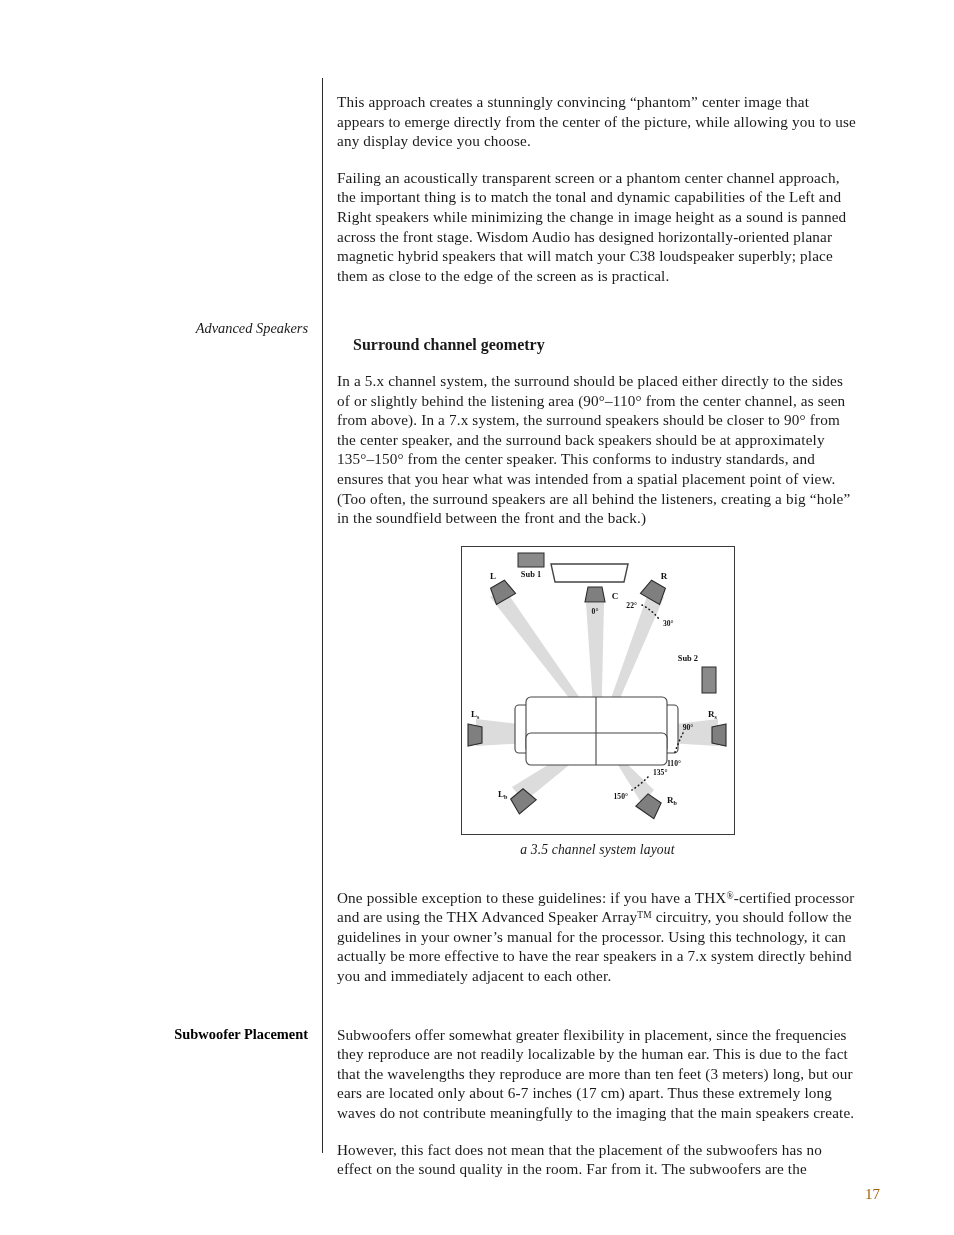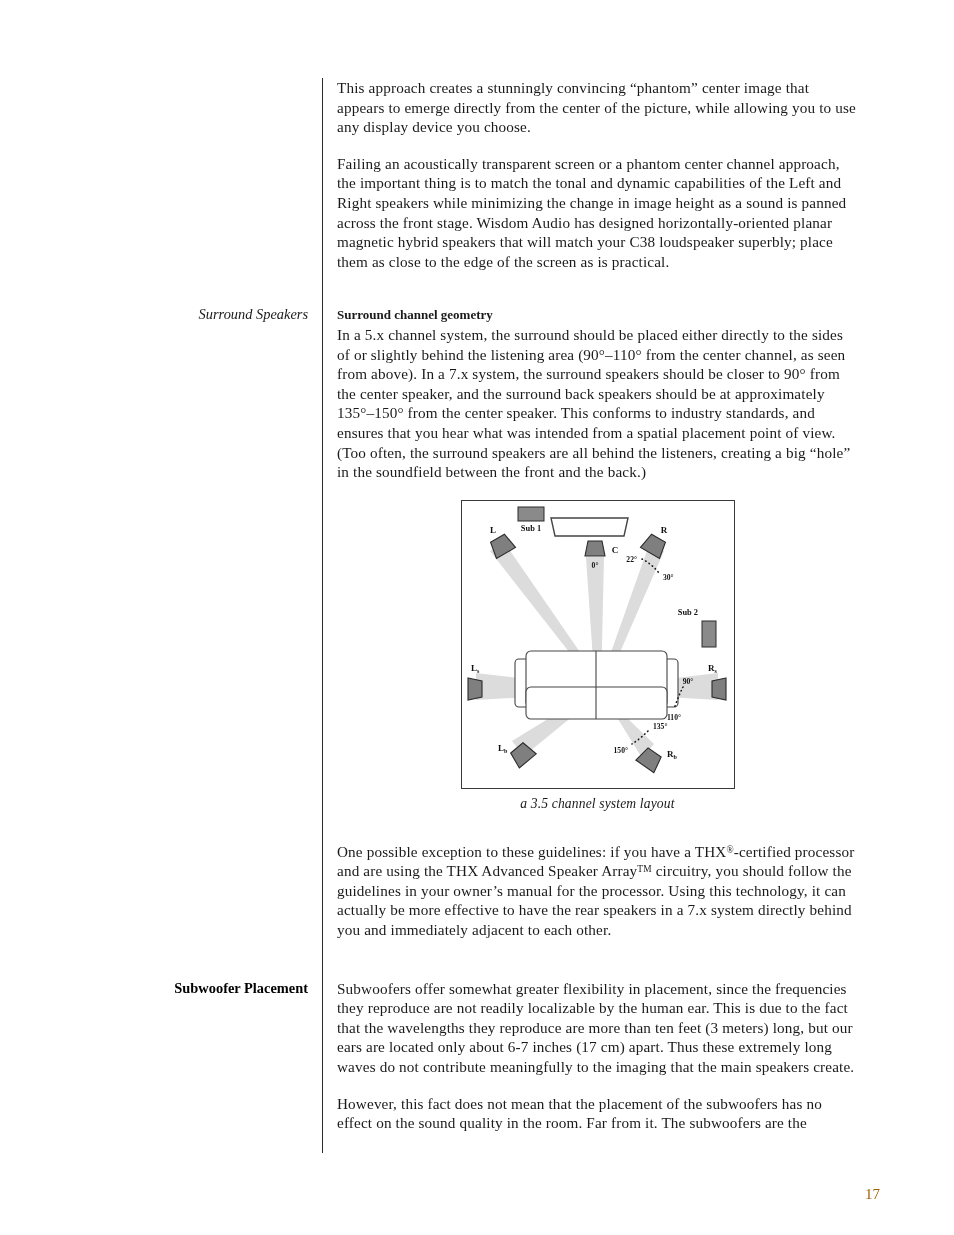--- a/index.html
+++ b/index.html
@@ -18,21 +18,21 @@
 
   .page {
     position: absolute;
     inset: 0;
   }
 
   
   .content {
     position: absolute;
     left: 0;
-    top: 78px;
+    top: 92px;
     width: 932px;
   }
 
   .row {
     display: flex;
     align-items: flex-start;
   }
 
   .gutter {
     width: 322px;
@@ -64,23 +64,23 @@
     font-size: 15.2px;
     line-height: 19.6px;
     text-align: left;
     letter-spacing: 0.01em;
   }
 
   p.body.tight { margin-bottom: 4px; }
 
   .sub-head {
     font-weight: bold;
-    font-size: 13px;
-    line-height: 19.6px;
-    margin: 0;
+    font-size: 16px;
+    line-height: 19.6px;
+    margin: 16px;
   }
 
   .margin-note-italic {
     font-style: italic;
     font-size: 14.4px;
     line-height: 19.6px;
     color: #1a1a1a;
   }
 
   .margin-note-bold {
@@ -139,21 +139,21 @@
     <div class="row">
       <div class="gutter"></div>
       <div class="bodycol">
         <p class="body">This approach creates a stunningly convincing “phantom” center image that appears to emerge directly from the center of the picture, while allowing you to use any display device you choose.</p>
         <p class="body">Failing an acoustically transparent screen or a phantom center channel approach, the important thing is to match the tonal and dynamic capabilities of the Left and Right speakers while minimizing the change in image height as a sound is panned across the front stage. Wisdom Audio has designed horizontally-oriented planar magnetic hybrid speakers that will match your C38 loudspeaker superbly; place them as close to the edge of the screen as is practical.</p>
       </div>
     </div>
 
     <div class="row" style="margin-top:17px;">
       <div class="gutter">
-        <span class="margin-note-italic">Surround Speakers</span>
+        <span class="margin-note-italic">Advanced Speakers</span>
       </div>
       <div class="bodycol">
         <p class="sub-head">Surround channel geometry</p>
         <p class="body">In a 5.x channel system, the surround should be placed either directly to the sides of or slightly behind the listening area (90°–110° from the center channel, as seen from above). In a 7.x system, the surround speakers should be closer to 90° from the center speaker, and the surround back speakers should be at approximately 135°–150° from the center speaker. This conforms to industry standards, and ensures that you hear what was intended from a spatial placement point of view. (Too often, the surround speakers are all behind the listeners, creating a big “hole” in the soundfield between the front and the back.)</p>
 
         <div class="figure-wrap">
           <div class="figure-box">
             <svg width="270" height="285" viewBox="0 0 270 285">
 
               <g>

